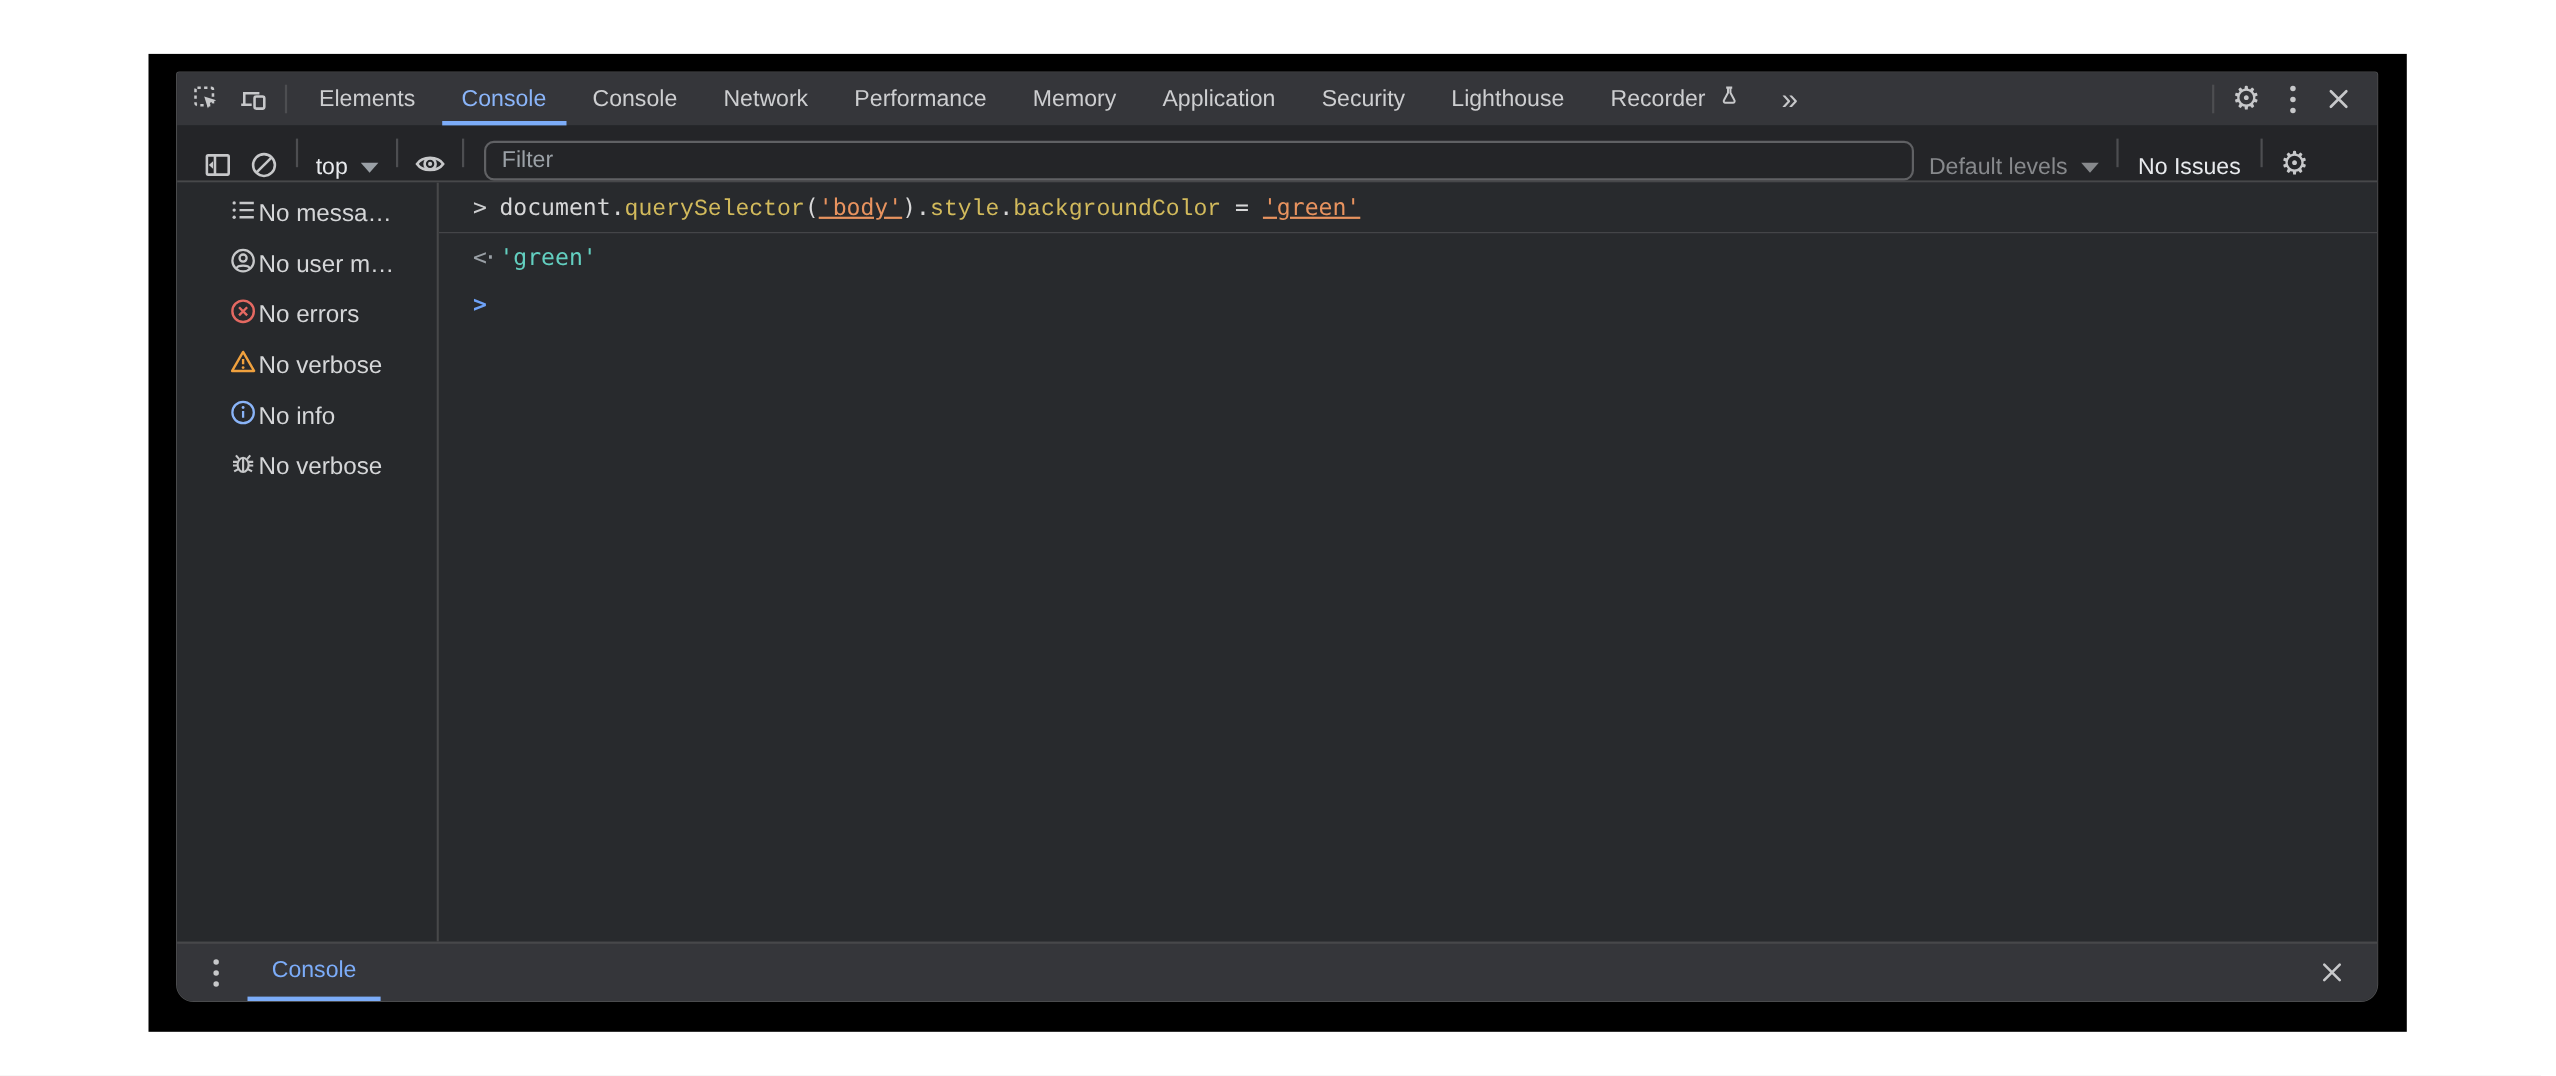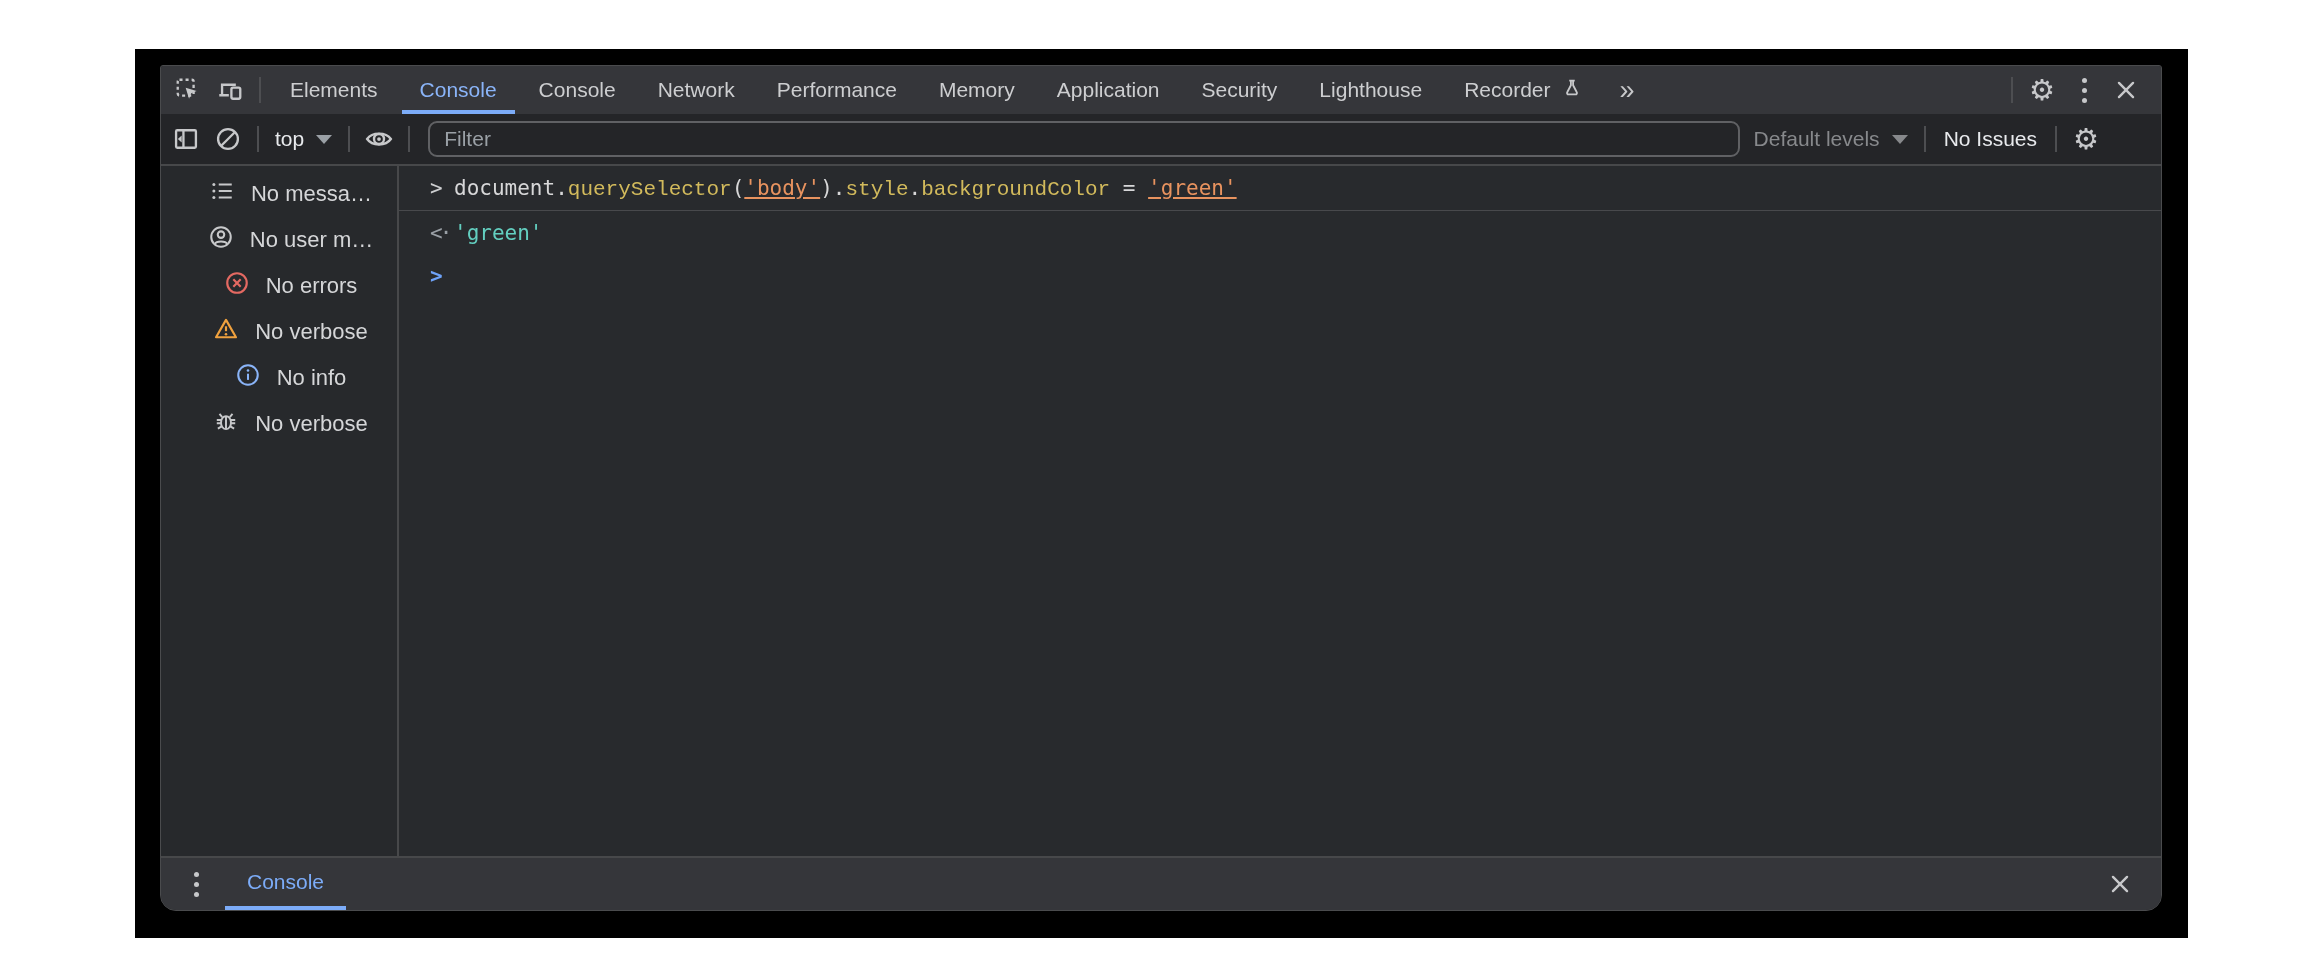--- a/index.html
+++ b/index.html
@@ -20,33 +20,33 @@
   .tab { display: flex; align-items: center; gap: 10px; padding: 0 21px; font-size: 21px; color: #cdced0; position: relative; white-space: nowrap; }
   .tab.active { color: #8ab4f8; }
   .tab.active::after { content: ""; position: absolute; left: 3px; right: 3px; bottom: 0; height: 4px; background: #7cacf8; }
   .more-tabs { font-size: 27px; color: #c7c8ca; display: flex; align-items: center; padding: 0 16px; }
   .tabbar-right { margin-left: auto; display: flex; align-items: stretch; padding-right: 14px; }
   .gear-glyph { font-size: 29px; line-height: 1; color: #c7c8ca; }
   .kebab { display: flex; flex-direction: column; gap: 5px; align-items: center; justify-content: center; }
   .kebab i { width: 5px; height: 5px; border-radius: 50%; background: #c7c8ca; }
 
   
-  .toolbar { height: 52px; background: #242528; border-bottom: 2px solid #47484a; display: flex; align-items: center; flex: none; padding: 0 54px 0 4px; }
+  .toolbar { height: 52px; background: #242528; border-bottom: 2px solid #47484a; display: flex; align-items: flex-end; flex: none; padding: 0 54px 0 16px; }
   .ctx-select { display: flex; align-items: center; gap: 12px; color: #e8eaed; font-size: 21px; padding: 0 8px; }
   .caret-down { width: 0; height: 0; border-left: 8px solid transparent; border-right: 8px solid transparent; border-top: 9px solid #9aa0a6; }
   .filter-input { flex: 1; height: 36px; margin-left: 10px; margin-right: 6px; background: transparent; border: 2px solid #606164; border-radius: 9px; color: #d5d6d8; font-size: 21px; padding: 0 14px; font-family: "Liberation Sans", sans-serif; outline: none; }
   .filter-input::placeholder { color: #9aa0a6; }
   .muted-select { display: flex; align-items: center; gap: 12px; color: #87898c; font-size: 21px; padding: 0 8px; white-space: nowrap; }
   .muted-select .caret-down { border-top-color: #87898c; }
   .issues { color: #e8eaed; font-size: 21px; padding: 0 10px; white-space: nowrap; }
 
   
   .main { flex: 1; display: flex; min-height: 0; }
   .sidebar { width: 238px; flex: none; border-right: 2px solid #47484a; background: #27292c; padding-top: 5px; overflow: hidden; }
-  .side-item { display: flex; align-items: center; gap: 16px; height: 46px; padding-left: 23px; font-size: 22px; color: #d5d6d8; white-space: nowrap; justify-content: center; }
+  .side-item { display: flex; align-items: center; gap: 1px; height: 46px; padding-left: 47px; font-size: 22px; color: #d5d6d8; white-space: nowrap; }
   .side-item svg { flex: none; }
 
   .console-pane { flex: 1; background: #282a2d; font-family: "DejaVu Sans Mono", monospace; font-size: 21px; overflow: hidden; }
   .crow { display: flex; align-items: baseline; padding: 10px 0 9px 31px; }
   .crow.command { border-bottom: 1px solid #48494c; }
   .chev { width: 24px; flex: none; color: #cdced0; }
   .chev.result-arrow { color: #9aa0a6; letter-spacing: -3px; }
   .chev.prompt-chev { color: #6ea2f8; font-weight: bold; }
   .cmd { white-space: pre; }
   .tok-plain { color: #d7d7d8; }

